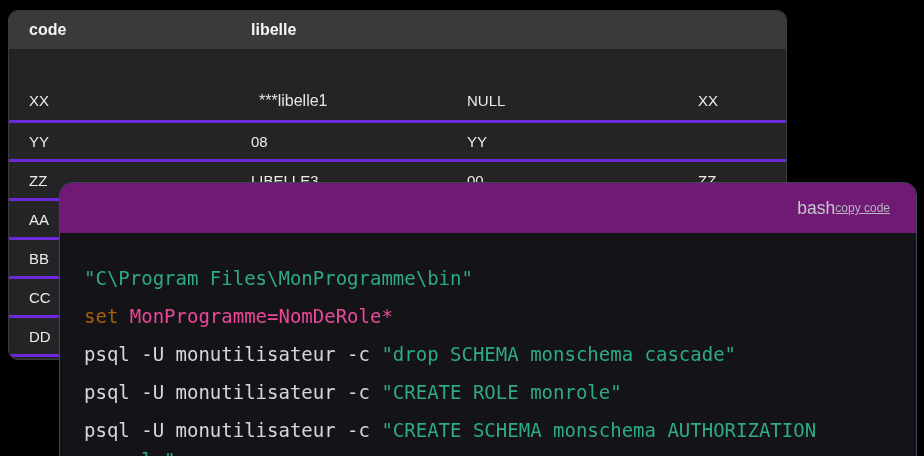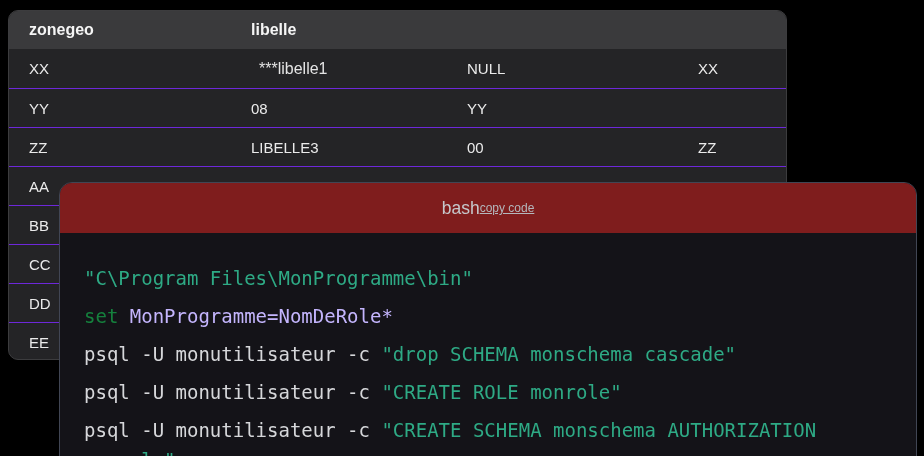--- a/index.html
+++ b/index.html
@@ -17,59 +17,59 @@
   .t-header{
     display:grid;grid-template-columns:222px 216px 231px 1fr;
     height:38px;background:#3a3a3c;align-items:center;
   }
   .th{
     padding-left:20px;font-size:16px;font-weight:700;color:#f5f5f5;
     white-space:nowrap;
   }
   .tr{
     display:grid;grid-template-columns:222px 216px 231px 1fr;
-    height:39px;align-items:center;border-top:1px solid #6d28d9;
+    height:39px;align-items:center;border-top:3px solid #6d28d9;
     box-sizing:border-box;
   }
-  .tr:first-child{border-top:none;}
+  .tr:first-child{border-top:none;margin-top:32px;}
   .td{
     padding-left:20px;font-size:15px;color:#ebebeb;white-space:nowrap;
   }
   .td.small{font-size:16px;padding-left:28px;color:#e4e4e4;}
 
   
   .terminal-panel{
     position:absolute;left:59px;top:182px;width:858px;height:322px;
     background:#141318;border:1.5px solid #414654;border-radius:13px;
     z-index:2;overflow:hidden;box-sizing:border-box;
   }
   .term-header{
-    height:50px;background:#7f1d1d;display:flex;align-items:center;
-    justify-content:center;padding:0 26px;
+    height:50px;background:#701a75;display:flex;align-items:center;
+    justify-content:flex-end;padding:0 26px;
   }
   .term-title{font-size:17.5px;color:#c6c8cc;}
   .copy-code-btn{
     font-size:12px;color:#b4b7bc;background:none;border:none;
     font-family:"Liberation Sans",sans-serif;cursor:pointer;padding:0;text-decoration:underline;
   }
   .code-block{
     padding:30px 24px 0 24px;
   }
   .code-line{
     margin:0 0 8px 0;line-height:30px;font-size:19px;
     font-family:"DejaVu Sans Mono",monospace;
     white-space:pre-wrap;word-wrap:break-word;color:#d6d7da;
   }
 </style>
 </head>
 <body>
 
 <div class="table-panel">
   <div class="t-header">
-      <div class="th">zonegeo</div>
+      <div class="th">code</div>
       <div class="th">libelle</div>
     </div>
   <div id="table-body">
       <div class="tr">
         <div class="td">XX</div>
         <div class="td small">***libelle1</div>
         <div class="td">NULL</div>
         <div class="td">XX</div>
       </div>
       <div class="tr">
@@ -116,18 +116,18 @@
     </div>
 </div>
 
 <div class="terminal-panel">
   <div class="term-header">
     <span class="term-title">bash</span>
     <button class="copy-code-btn">copy code</button>
   </div>
   <div class="code-block" id="code-block">
       <p class="code-line"><span style="color: rgb(46, 170, 133);">"C\Program Files\MonProgramme\bin"</span></p>
-      <p class="code-line"><span style="color: #15803d; margin-top: 44px;">set</span><span style="color: #c4b5fd;"> MonProgramme=NomDeRole*</span></p>
+      <p class="code-line"><span style="color: #a16207; margin-top: 44px;">set</span><span style="color: #ec4899;"> MonProgramme=NomDeRole*</span></p>
       <p class="code-line"><span style="color: rgb(214, 215, 218);">psql -U monutilisateur -c </span><span style="color: rgb(46, 170, 133);">"drop SCHEMA monschema cascade"</span></p>
       <p class="code-line"><span style="color: rgb(214, 215, 218);">psql -U monutilisateur -c </span><span style="color: rgb(46, 170, 133);">"CREATE ROLE monrole"</span></p>
       <p class="code-line"><span style="color: rgb(214, 215, 218);">psql -U monutilisateur -c </span><span style="color: rgb(46, 170, 133);">"CREATE SCHEMA monschema AUTHORIZATION monrole"</span></p>
     </div>
 </div>
 
 </body></html>

